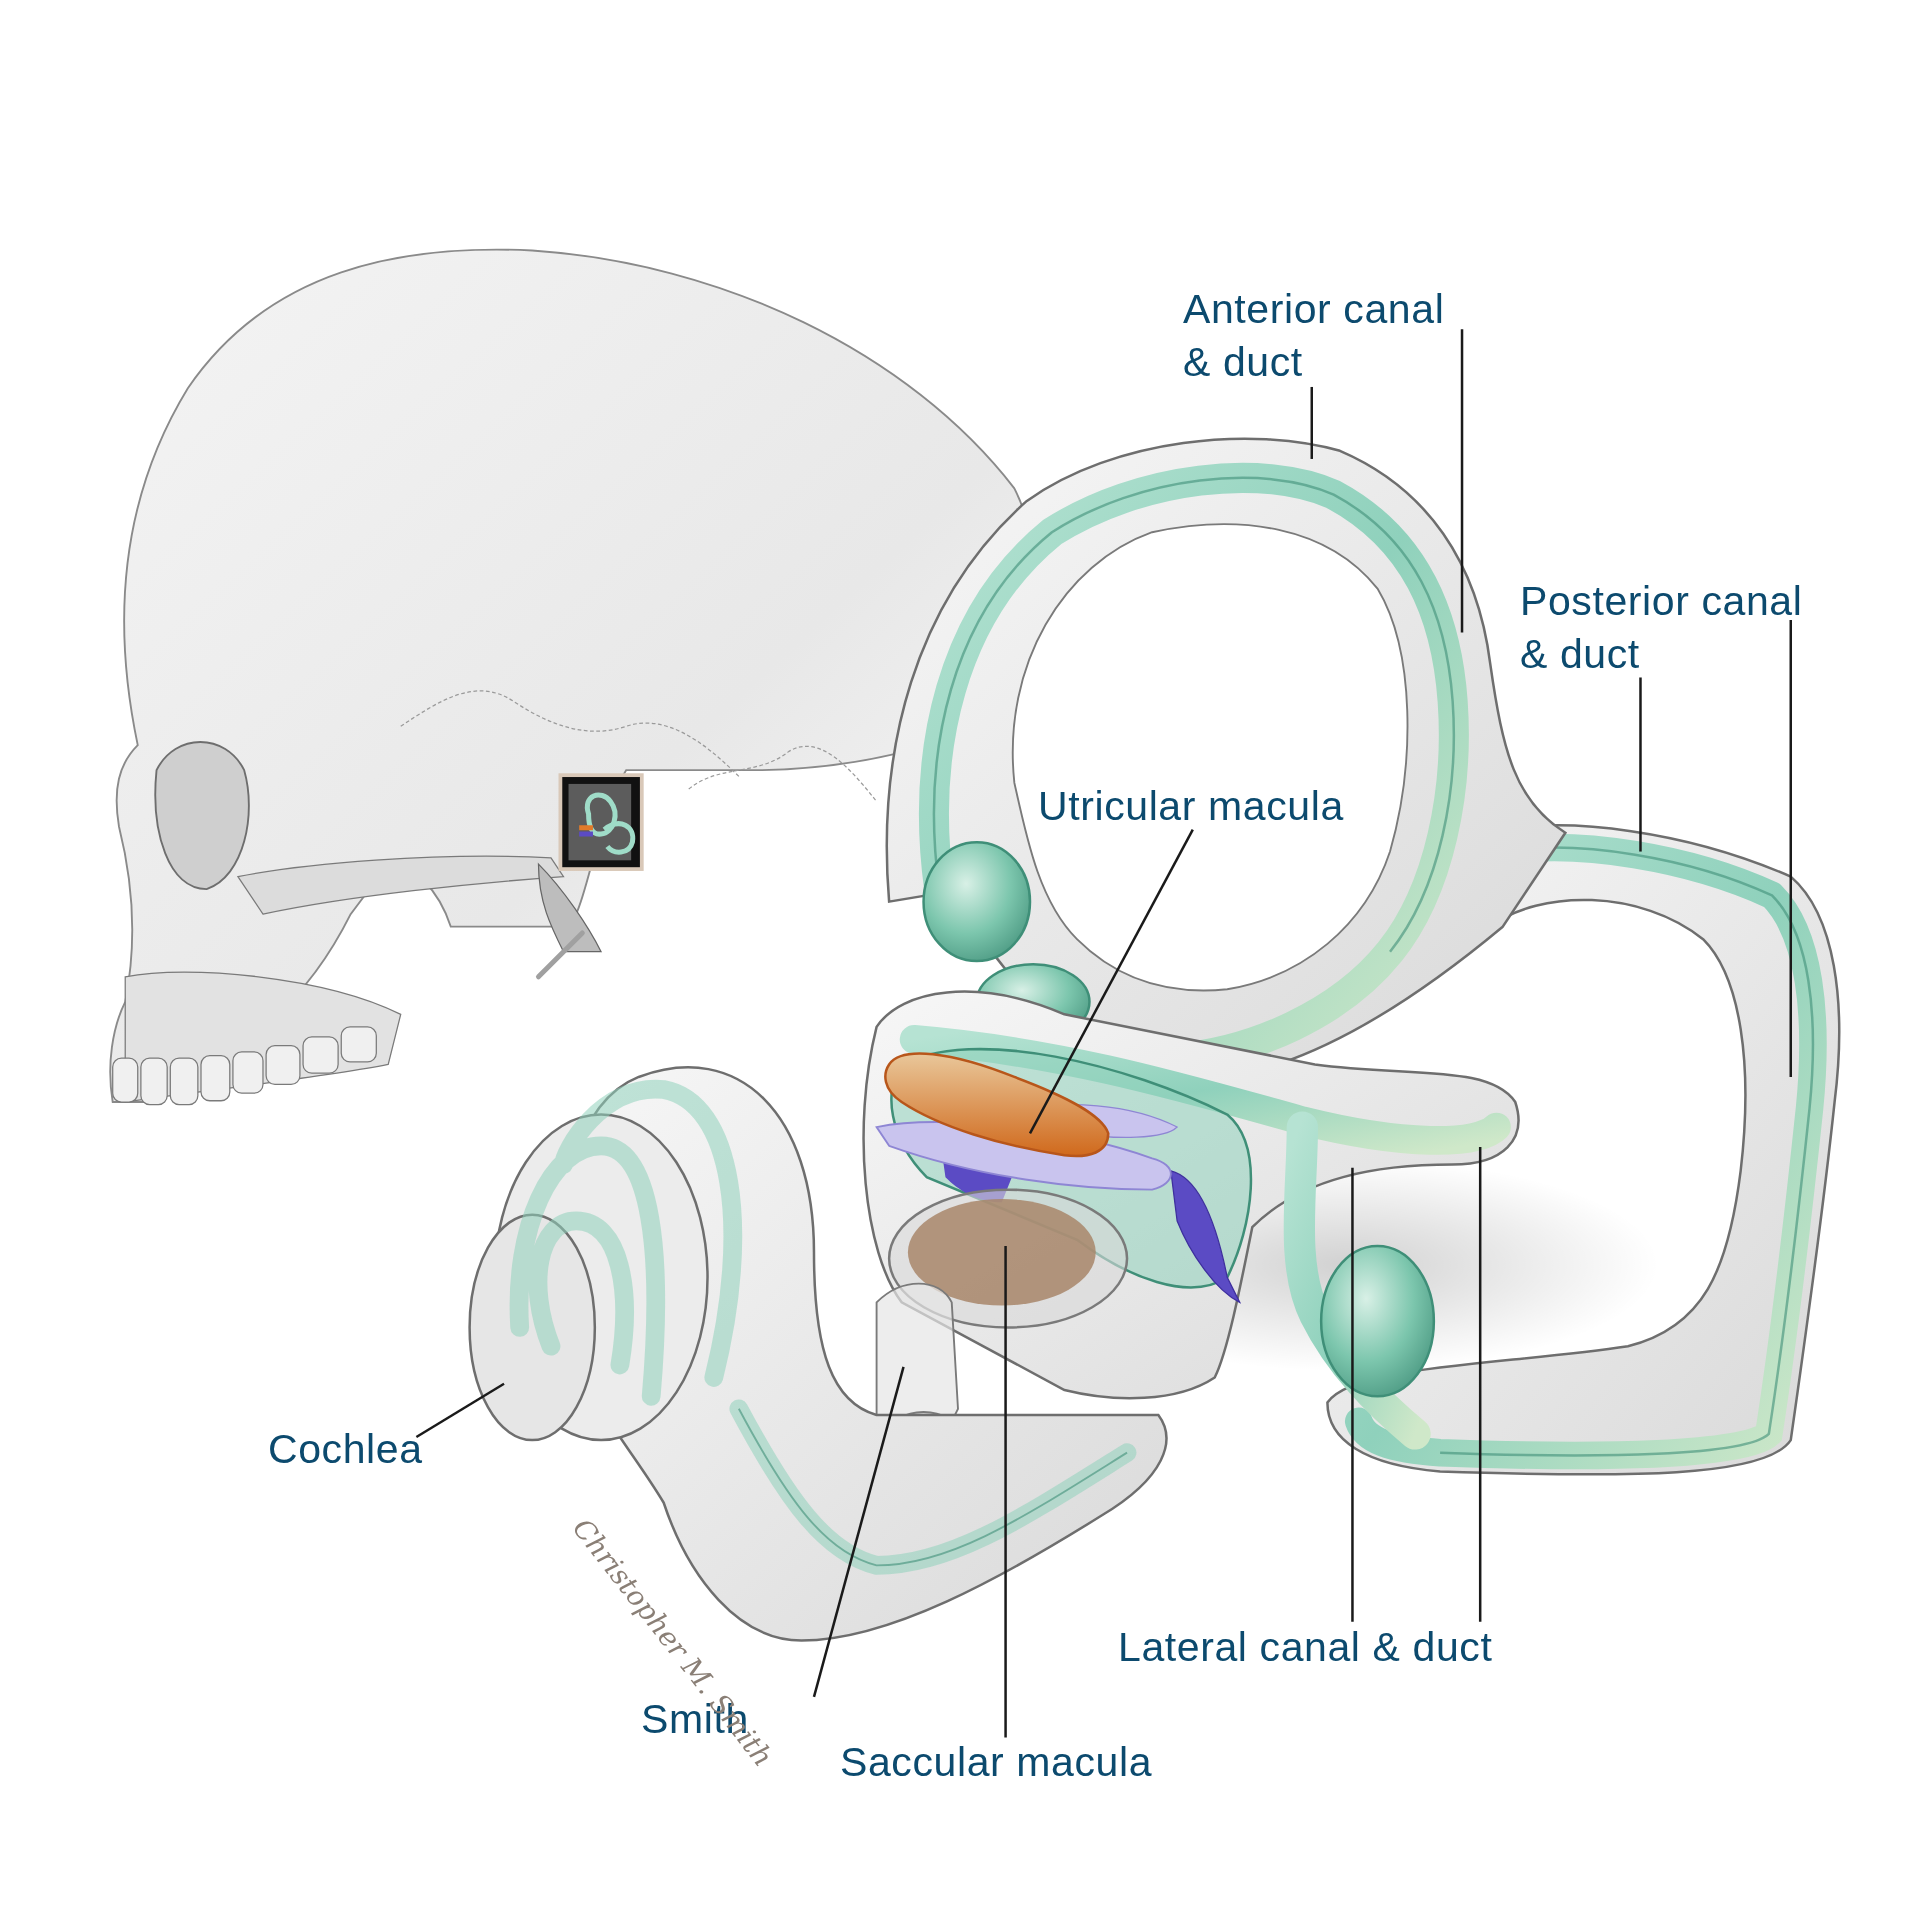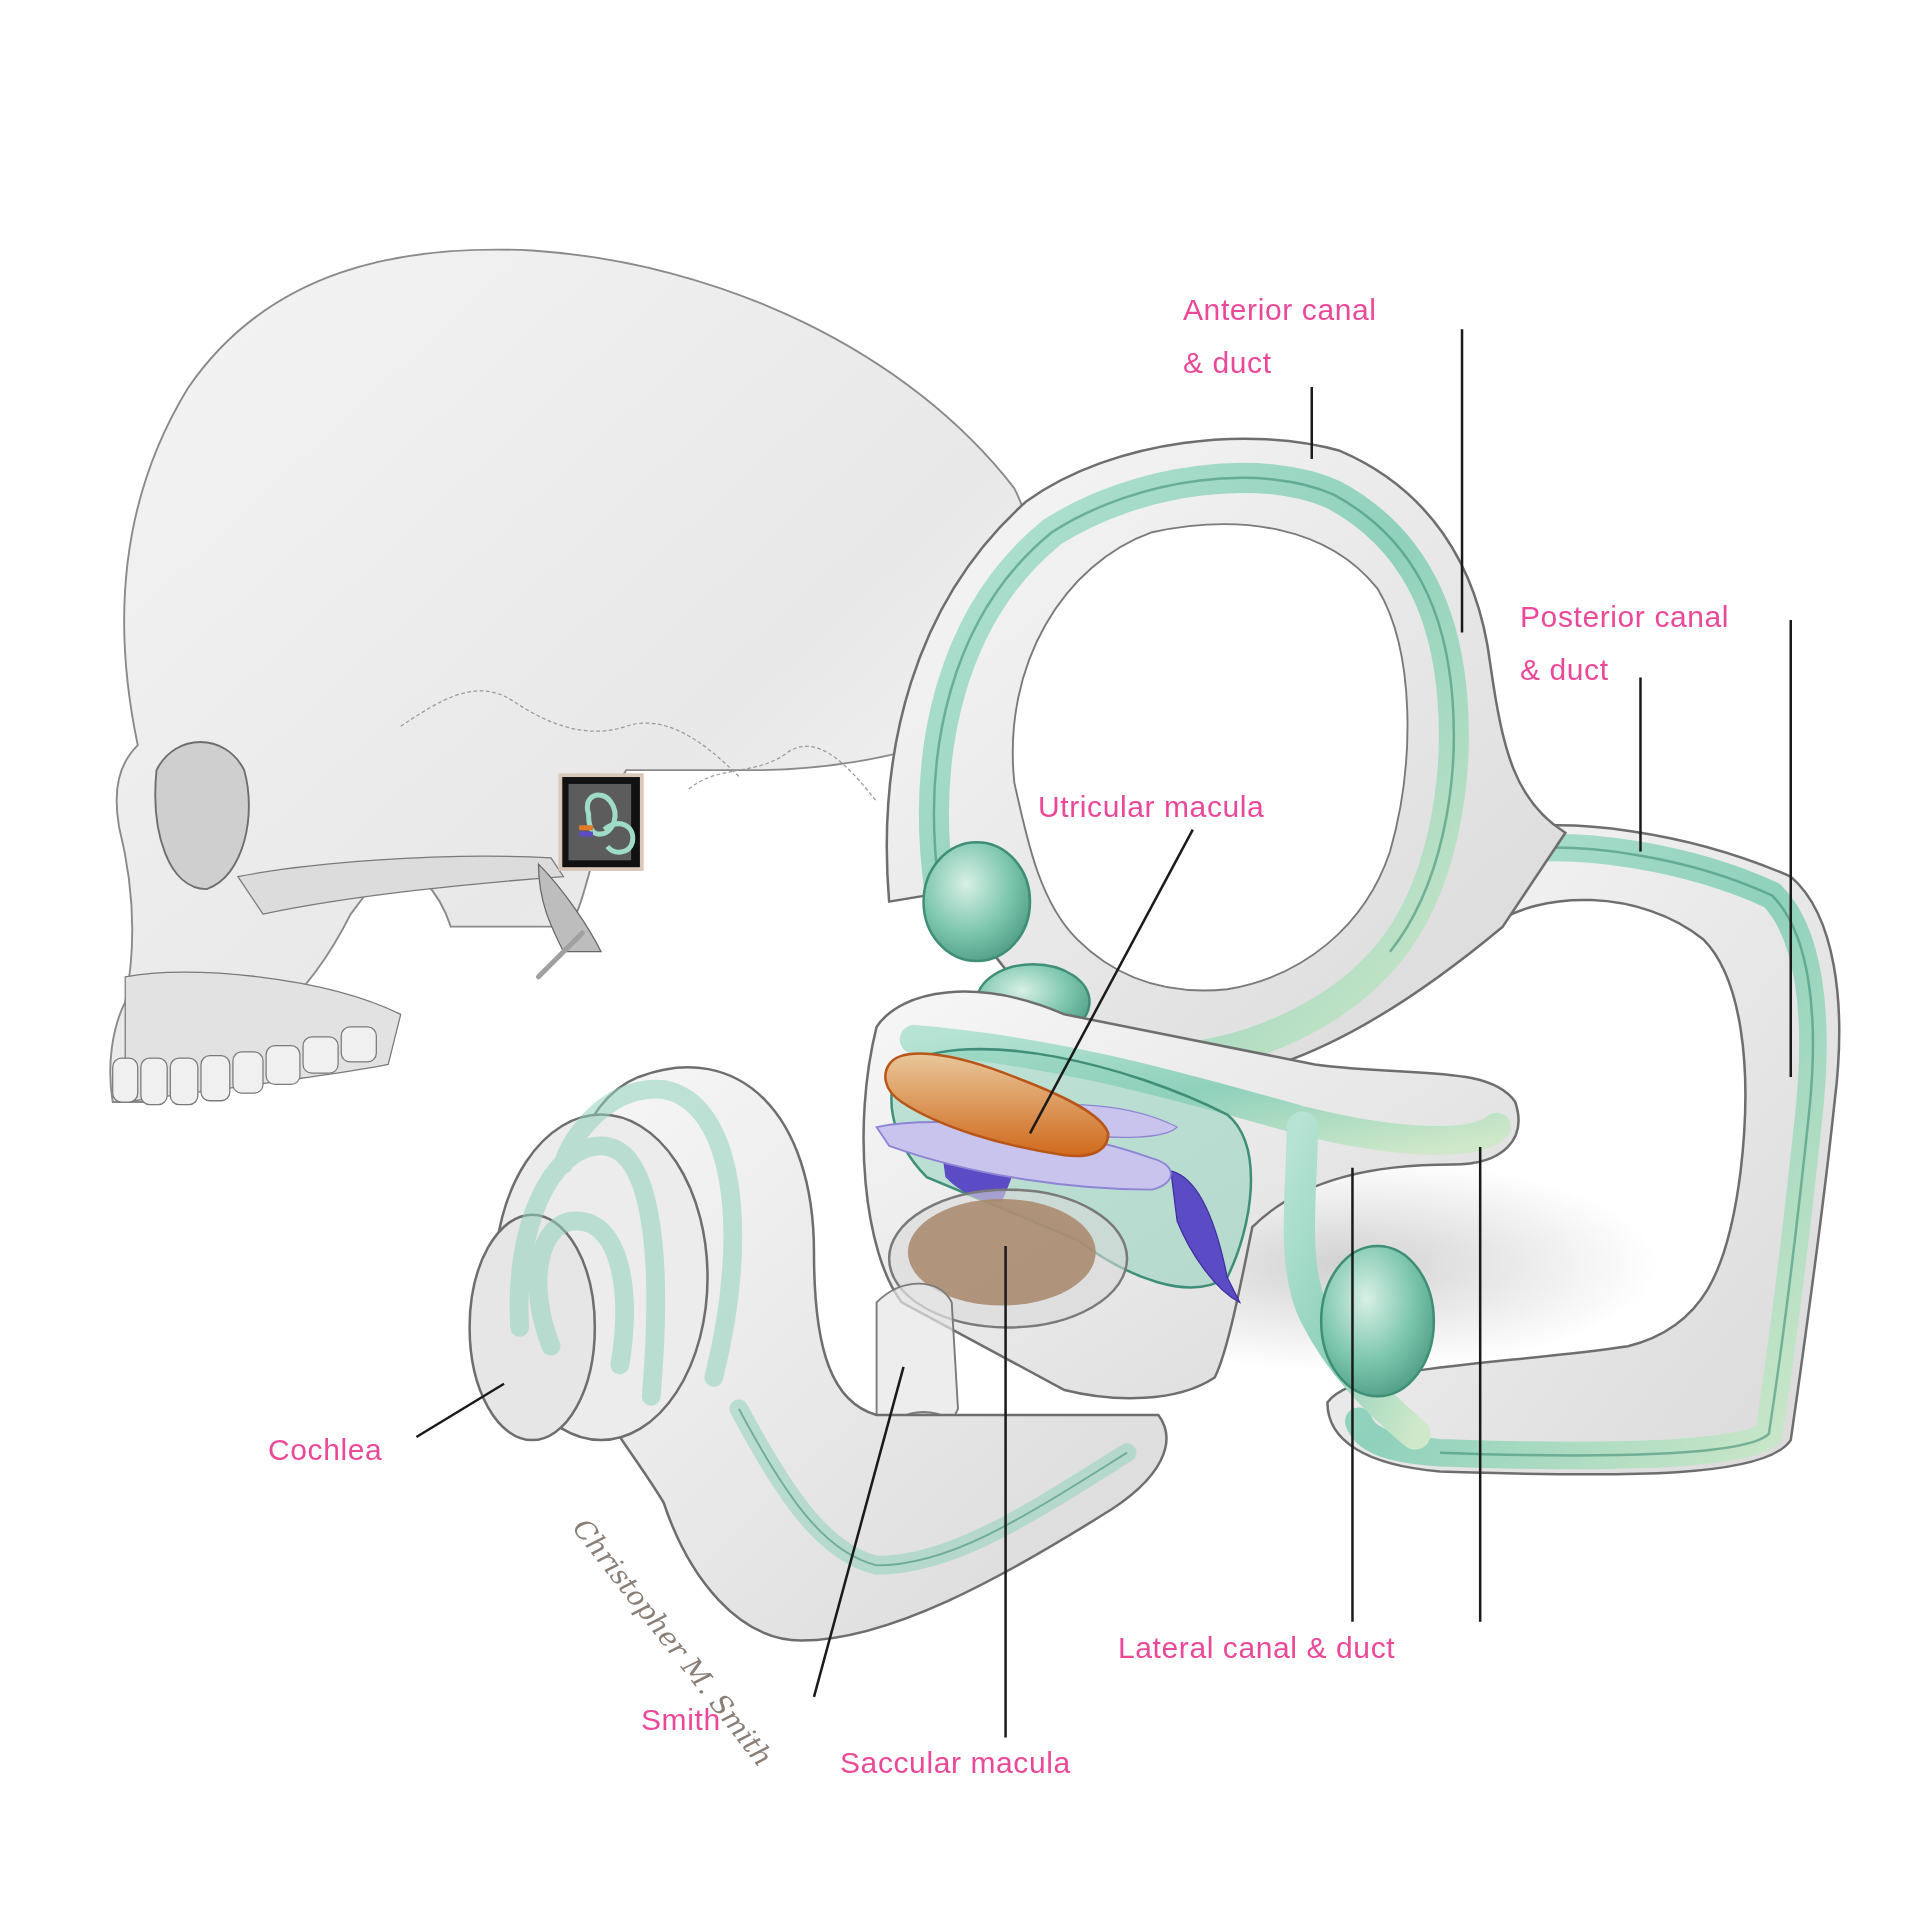--- a/index.html
+++ b/index.html
@@ -1,19 +1,19 @@
 <!DOCTYPE html>
 <html style="font-size:10px"><head>
 <meta charset="utf-8">
 <style>
   html, body { margin:0; padding:0; background:#ffffff; }
   body { width:1926px; height:1926px; position:relative; overflow:hidden; font-family:"Liberation Sans", sans-serif; }
   #stage { position:absolute; left:0; top:0; width:1926px; height:1926px; }
   svg { position:absolute; left:0; top:0; }
-  .label { position:absolute; color:#ec4899; font-family:"Liberation Sans", sans-serif; font-size:30px; line-height:53px; letter-spacing:0.6px; white-space:nowrap; }
+  .label { position:absolute; color:#0c4a6e; font-family:"Liberation Sans", sans-serif; font-size:41px; line-height:53px; letter-spacing:0.6px; white-space:nowrap; }
   .signature { position:absolute; color:#8a7f76; font-family:"DejaVu Serif", serif; font-style:italic; font-size:27.6px; transform:rotate(52deg); transform-origin:left top; white-space:nowrap; }
 </style>
 </head>
 <body>
 
 <div id="stage">
 
 <svg width="1926" height="1926" viewBox="0 0 3076 3076">
   <defs>
     <linearGradient id="boneGrad" x1="0" y1="0" x2="1" y2="1">
@@ -168,21 +168,21 @@
     <line x1="2364" y1="1832" x2="2364" y2="2590"></line>
     <line x1="1443" y1="2183" x2="1300" y2="2710"></line>
     <line x1="1606" y1="1990" x2="1606" y2="2775"></line>
   </g>
 </svg>
 
 <div class="label" style="left:1183px; top:283px;">
   <div>Anterior canal</div>
   <div>&amp; duct</div>
 </div>
-<div class="label" style="left:1520px; top:575px;margin-top:15px;">
+<div class="label" style="left:1520px; top:575px;">
   <div>Posterior canal</div>
   <div>&amp; duct</div>
 </div>
 <div class="label" style="left:1038px; top:780px;">Utricular macula</div>
 <div class="label" style="left:248px; top:1423px;margin-left:20px;">Cochlea</div>
 <div class="label" style="left:1118px; top:1621px;">Lateral canal &amp; duct</div>
 <div class="label" style="left:641px; top:1693px;">Smith</div>
 <div class="label" style="left:840px; top:1736px;">Saccular macula</div>
 
 <div class="signature" style="left:592px; top:1512px;">Christopher M. Smith</div>

